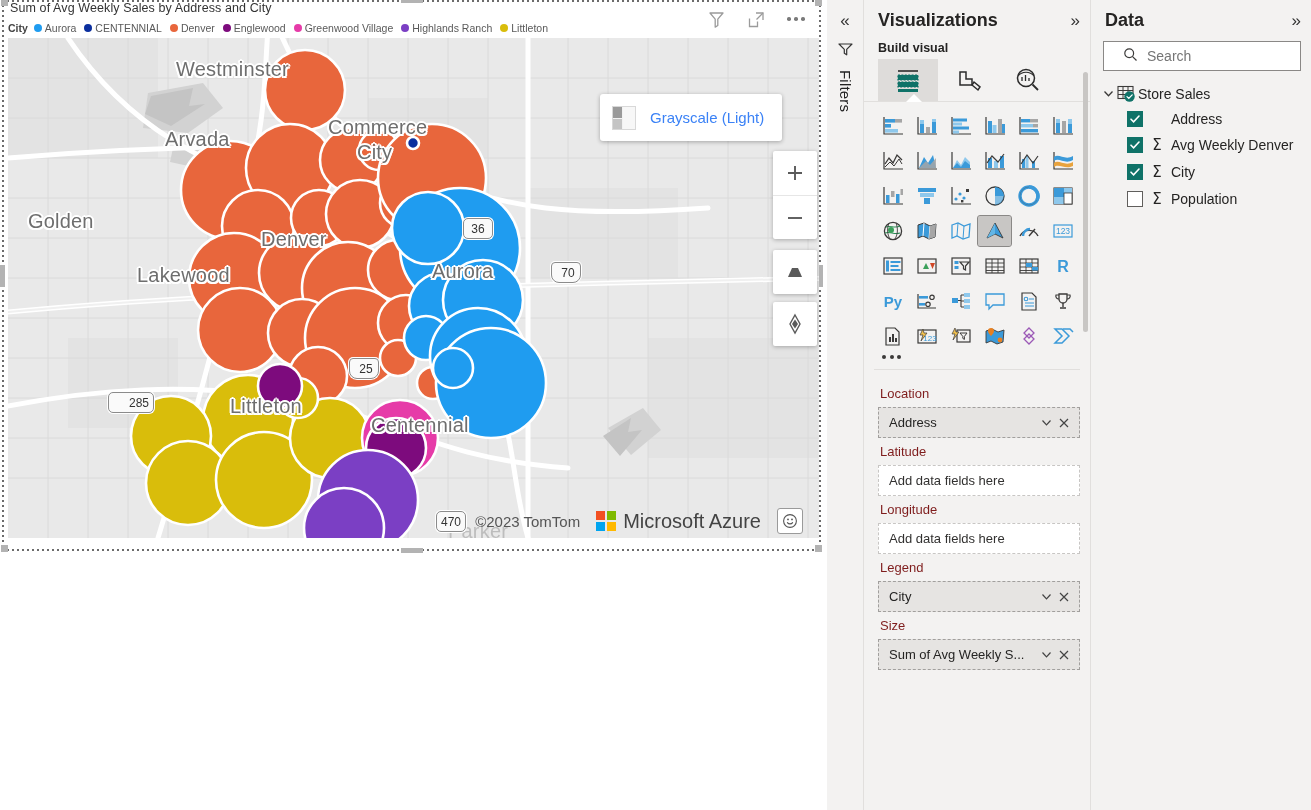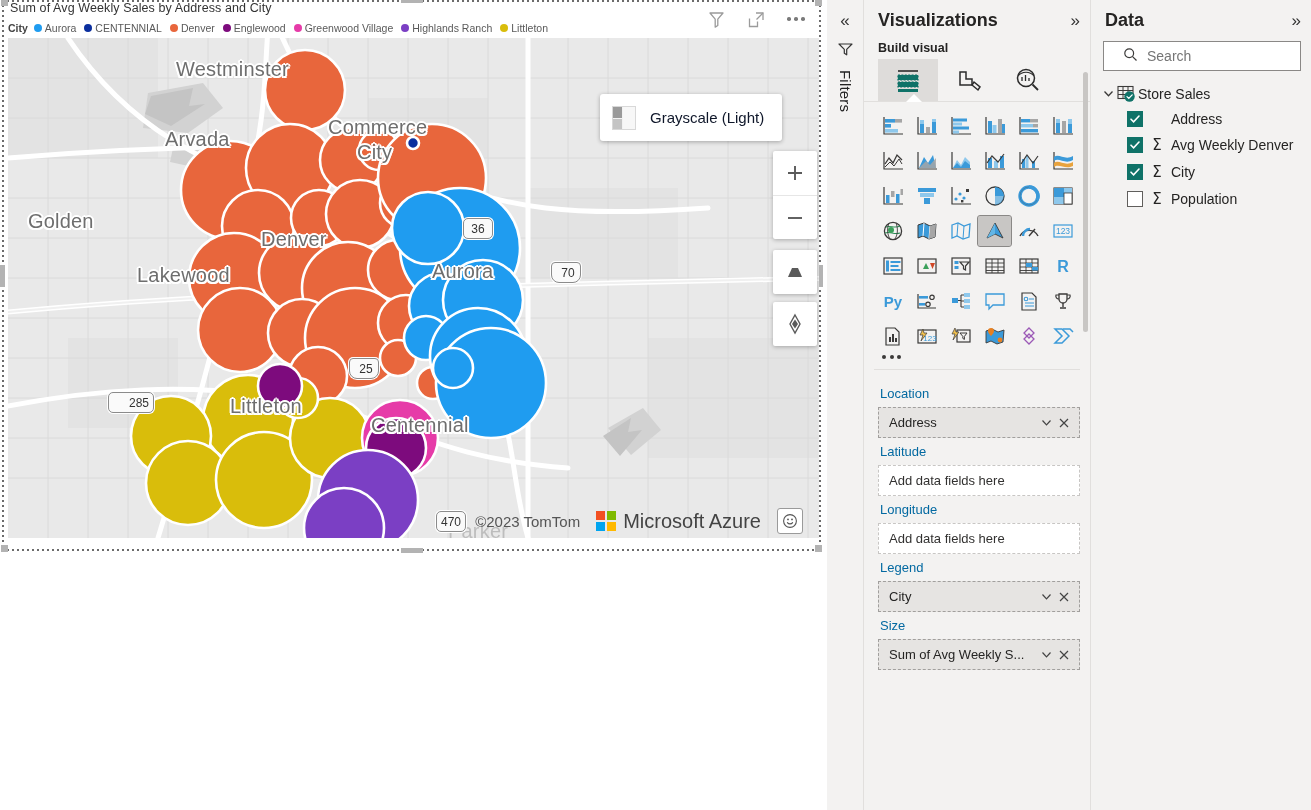--- a/index.html
+++ b/index.html
@@ -102,21 +102,21 @@
     height: 47px; background:#fff; border-radius: 3px;
     box-shadow: 0 1px 4px rgba(0,0,0,.30);
     display:flex; align-items:center; padding: 0 18px 0 12px; gap: 14px;
     cursor:pointer;
   }
   #map-style-btn .tile {
     width: 24px; height:24px; position:relative; flex:none;
     background:#f2f2f2; border:1px solid #d8d8d8;
   }
   #map-style-btn .tile i { position:absolute; display:block; }
-  #map-style-btn .label { font-size: 15px; color:#0f172a; white-space:nowrap; }
+  #map-style-btn .label { font-size: 15px; color:#3b82f6; white-space:nowrap; }
 
   
   .mapctl {
     position:absolute; right:2px; width: 44px; background:#fff;
     box-shadow: 0 1px 4px rgba(0,0,0,.28); border-radius:2px;
     display:flex; flex-direction:column; align-items:stretch;
   }
   .mapctl .btn {
     height: 44px; display:flex; align-items:center; justify-content:center; cursor:pointer;
   }
@@ -189,21 +189,21 @@
     border-radius:2px;
   }
   #viz-grid .gi.sel { background:#c8c6c4; outline:1px solid #8a8886; }
   #viz-more { padding: 2px 0 6px 18px; }
   #viz-more .dots3 i { background:#3b3a39; width:4px;height:4px; }
 
   #viz-sep { height:1px; background:#e1dfdd; margin: 4px 10px 0 10px; }
 
   
   #wells { padding: 10px 10px 0 14px; position:relative; overflow:hidden; flex:1; }
-  .well-label { font-size:13px; color:#0369a1; margin: 6px 0 6px 2px; }
+  .well-label { font-size:13px; color:#7f1d1d; margin: 6px 0 6px 2px; }
   .well-box {
     border:1px dashed #b3b0ad; height:31px; display:flex; align-items:center;
     padding: 0 6px 0 10px; background:transparent; font-size:13px; color:#605e5c;
   }
   .well-box.filled {
     background:#e6e4e2; border:1px dashed #a19f9d; color:#252423;
   }
   .well-box.empty { background:#ffffff; border:1px dashed #c8c6c4; color:#323130; }
   .well-box .nm { flex:1; overflow:hidden; white-space:nowrap; text-overflow:ellipsis; }
   .well-box .ic { width:18px; display:flex; align-items:center; justify-content:center; cursor:pointer; color:#444; }

